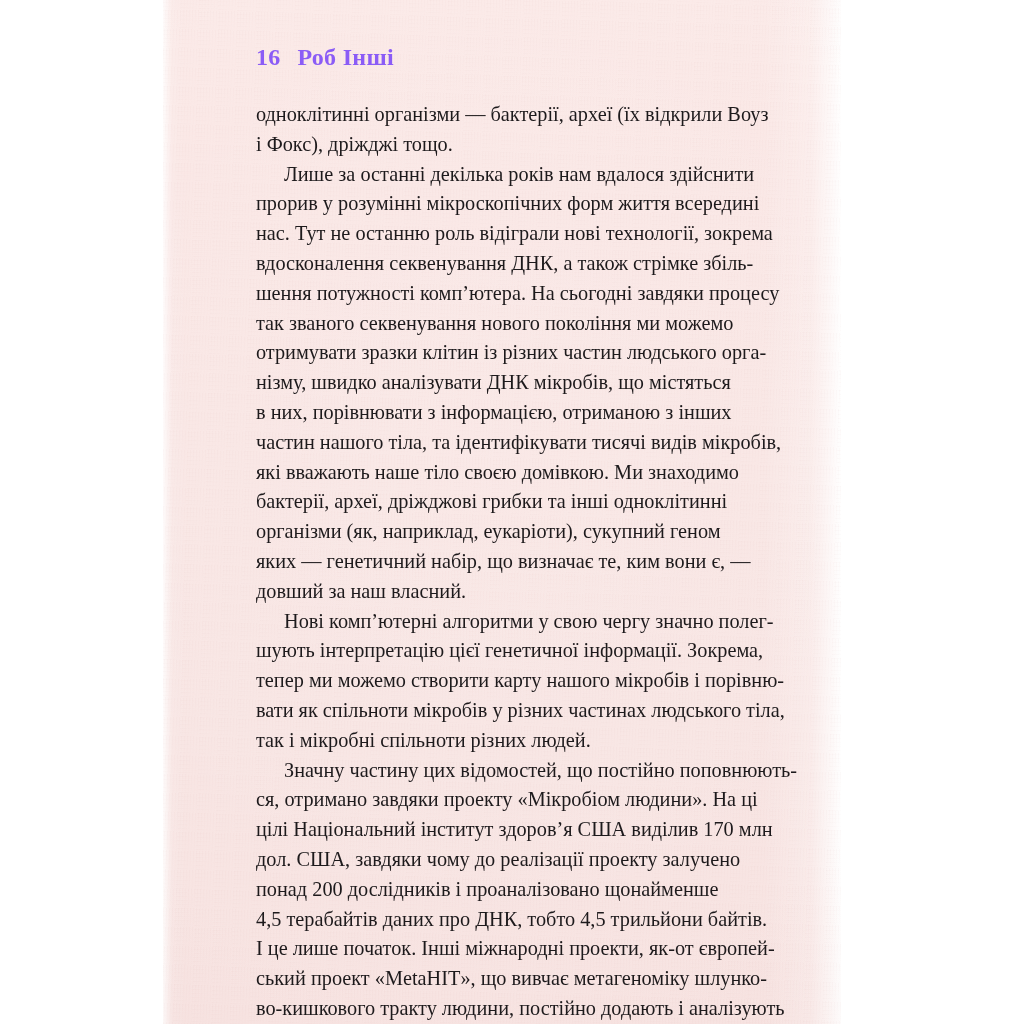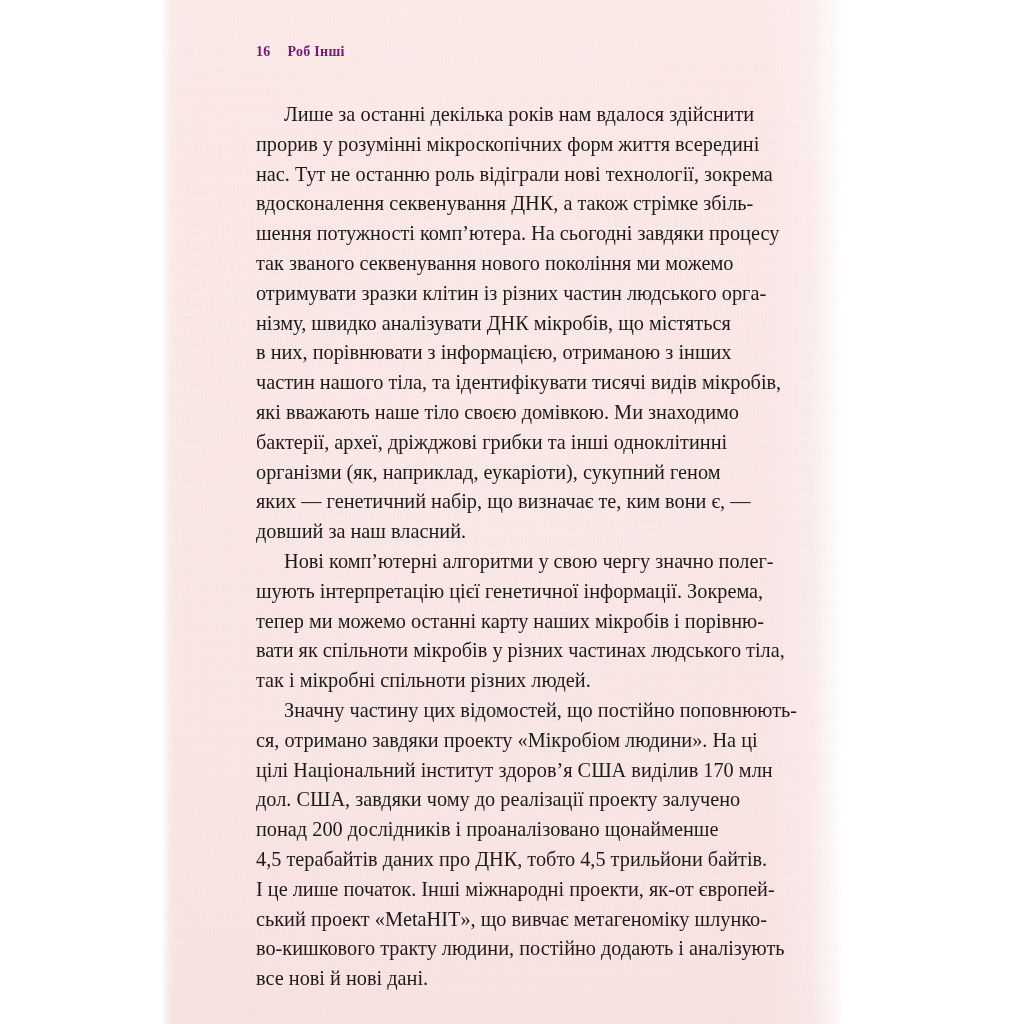--- a/index.html
+++ b/index.html
@@ -76,24 +76,24 @@
     width: 564px;
     height: 1024px;
   }
 
   .running-head {
     position: absolute;
     top: 44px;
     left: 0;
     display: flex;
     align-items: center;
-    color: #701a75;
+    color: #8b5cf6;
     font-family: "Liberation Serif", "DejaVu Serif", serif;
     font-weight: bold;
-    font-size: 14px;
+    font-size: 24px;
     letter-spacing: 0.2px;
   }
   .running-head .folio { margin-right: 17px; }
   .running-head .author-name { letter-spacing: 0.3px; }
 
   .body-copy {
     position: absolute;
     top: 100px;
     left: 0;
     width: 564px;
@@ -119,38 +119,40 @@
   </div>
 
   <div class="text-block">
 
     <div class="running-head">
       <span class="folio">16</span>
       <span class="author-name">Роб Інші</span>
     </div>
 
     <div class="body-copy">
+      <p class="para">одноклітинні організми — бактерії, археї (їх відкрили Воуз
+і Фокс), дріжджі тощо.</p>
       <p class="para indent">Лише за останні декілька років нам вдалося здійснити
 прорив у розумінні мікроскопічних форм життя всередині
 нас. Тут не останню роль відіграли нові технології, зокрема
 вдосконалення секвенування ДНК, а також стрімке збіль-
 шення потужності комп’ютера. На сьогодні завдяки процесу
 так званого секвенування нового покоління ми можемо
 отримувати зразки клітин із різних частин людського орга-
 нізму, швидко аналізувати ДНК мікробів, що містяться
 в них, порівнювати з інформацією, отриманою з інших
 частин нашого тіла, та ідентифікувати тисячі видів мікробів,
 які вважають наше тіло своєю домівкою. Ми знаходимо
 бактерії, археї, дріжджові грибки та інші одноклітинні
 організми (як, наприклад, еукаріоти), сукупний геном
 яких — генетичний набір, що визначає те, ким вони є, —
 довший за наш власний.</p>
       <p class="para indent">Нові комп’ютерні алгоритми у свою чергу значно полег-
 шують інтерпретацію цієї генетичної інформації. Зокрема,
-тепер ми можемо останні карту наших мікробів і порівню-
+тепер ми можемо створити карту нашого мікробів і порівню-
 вати як спільноти мікробів у різних частинах людського тіла,
 так і мікробні спільноти різних людей.</p>
       <p class="para indent">Значну частину цих відомостей, що постійно поповнюють-
 ся, отримано завдяки проекту «Мікробіом людини». На ці
 цілі Національний інститут здоров’я США виділив 170 млн
 дол. США, завдяки чому до реалізації проекту залучено
 понад 200 дослідників і проаналізовано щонайменше
 4,5 терабайтів даних про ДНК, тобто 4,5 трильйони байтів.
 І це лише початок. Інші міжнародні проекти, як-от європей-
 ський проект «MetaHIT», що вивчає метагеноміку шлунко-

